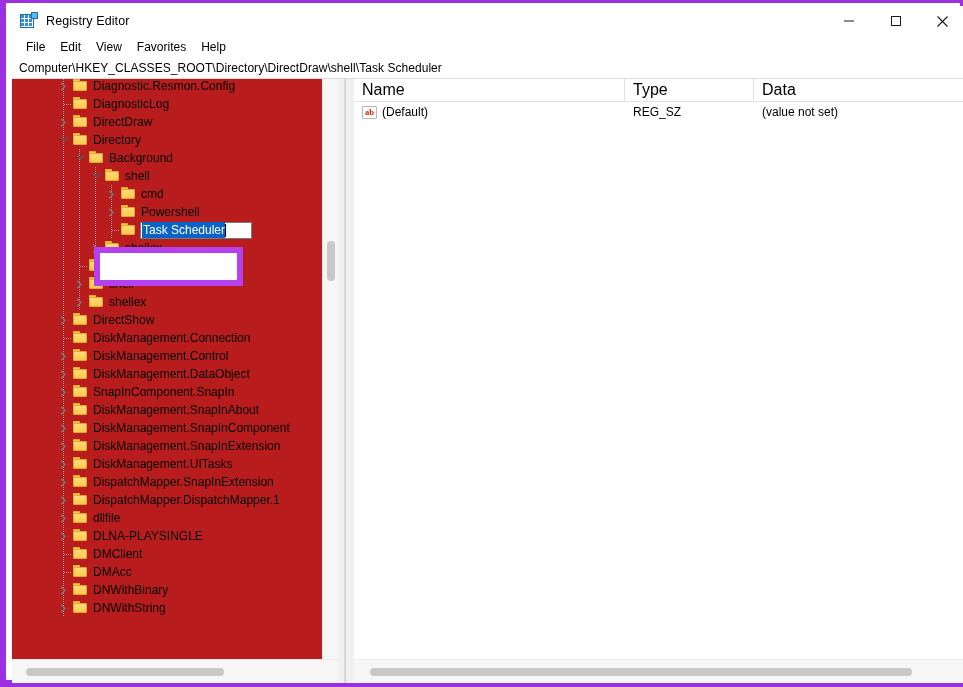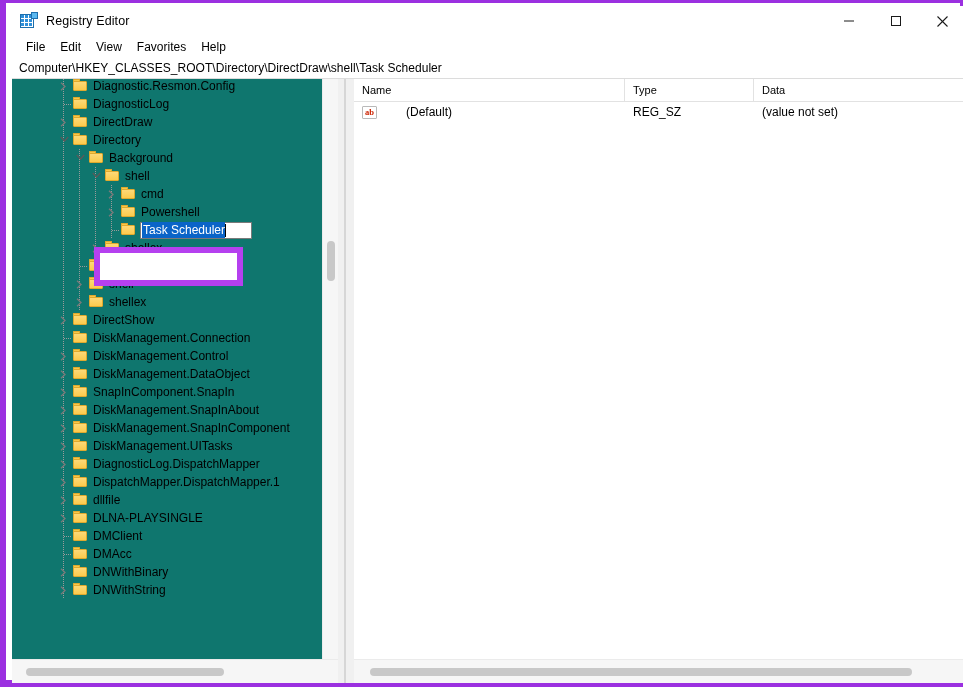--- a/index.html
+++ b/index.html
@@ -134,21 +134,21 @@
     left: 0px; top: 0px;
     width: 326px; height: 604px;
     background: #ffffff;
     overflow: hidden;
   }
   #tree-clip {
     position: absolute;
     left: 0; top: 0;
     width: 326px; height: 580px;
     overflow: hidden;
-    background: #0f766e;
+    background: #b91c1c;
   }
   #tree-list {
     position: absolute;
     left: 0; top: -2px;
     width: 326px;
   }
   .tree-row {
     position: relative;
     height: 18px;
     display: flex;
@@ -316,21 +316,21 @@
     width: 612px; height: 23px;
     background: #ffffff;
     border-bottom: 1px solid #e2e2e2;
     box-sizing: border-box;
   }
   .vh-cell {
     position: absolute;
     top: 0;
     height: 22px;
     line-height: 22px;
-    font-size: 11px;
+    font-size: 16px;
     color: #000000;
     padding-left: 8px;
     box-sizing: border-box;
     border-right: 1px solid #e2e2e2;
     white-space: nowrap;
   }
   #vh-name { left: 0px;   width: 271px; }
   #vh-type { left: 271px; width: 129px; }
   #vh-data { left: 400px; width: 212px; border-right: none; }
 
@@ -345,21 +345,21 @@
     font-size: 12px;
     color: #000000;
   }
   .vr-cell {
     position: absolute;
     top: 0;
     height: 20px;
     line-height: 20px;
     white-space: nowrap;
   }
-  .vr-name { left: 8px; display: flex; align-items: center; gap: 24px; }
+  .vr-name { left: 8px; display: flex; align-items: center; }
   .vr-type { left: 279px; }
   .vr-data { left: 408px; }
 
   .ab-icon {
     width: 15px; height: 13px;
     flex: none;
     background: #ffffff;
     border: 1px solid #b9b9b9;
     box-sizing: border-box;
     font-size: 8.5px;
@@ -730,35 +730,49 @@
               <span style="width: 44px; height: 18px; flex: 0 0 auto;"></span>
               <span class="twisty">
                 <svg width="7" height="9" viewBox="0 0 7 9">
                   <polyline points="1,0.8 5,4.5 1,8.2" fill="none" stroke="#7a7a7a" stroke-width="1.3"></polyline>
                 </svg>
               </span>
               <span class="folder">
                 <span class="f-tab"></span>
                 <span class="f-body"></span>
               </span>
+              <span class="tree-label">DiskManagement.SnapInExtension</span>
+            </div>
+            <div class="tree-row">
+              <span class="guide" style="left:51px"></span>
+              <span style="width: 44px; height: 18px; flex: 0 0 auto;"></span>
+              <span class="twisty">
+                <svg width="7" height="9" viewBox="0 0 7 9">
+                  <polyline points="1,0.8 5,4.5 1,8.2" fill="none" stroke="#7a7a7a" stroke-width="1.3"></polyline>
+                </svg>
+              </span>
+              <span class="folder">
+                <span class="f-tab"></span>
+                <span class="f-body"></span>
+              </span>
               <span class="tree-label">DiskManagement.UITasks</span>
             </div>
             <div class="tree-row">
               <span class="guide" style="left:51px"></span>
               <span style="width: 44px; height: 18px; flex: 0 0 auto;"></span>
               <span class="twisty">
                 <svg width="7" height="9" viewBox="0 0 7 9">
                   <polyline points="1,0.8 5,4.5 1,8.2" fill="none" stroke="#7a7a7a" stroke-width="1.3"></polyline>
                 </svg>
               </span>
               <span class="folder">
                 <span class="f-tab"></span>
                 <span class="f-body"></span>
               </span>
-              <span class="tree-label">DiagnosticLog.DispatchMapper</span>
+              <span class="tree-label">DispatchMapper.SnapInExtension</span>
             </div>
             <div class="tree-row">
               <span class="guide" style="left:51px"></span>
               <span style="width: 44px; height: 18px; flex: 0 0 auto;"></span>
               <span class="twisty">
                 <svg width="7" height="9" viewBox="0 0 7 9">
                   <polyline points="1,0.8 5,4.5 1,8.2" fill="none" stroke="#7a7a7a" stroke-width="1.3"></polyline>
                 </svg>
               </span>
               <span class="folder">

